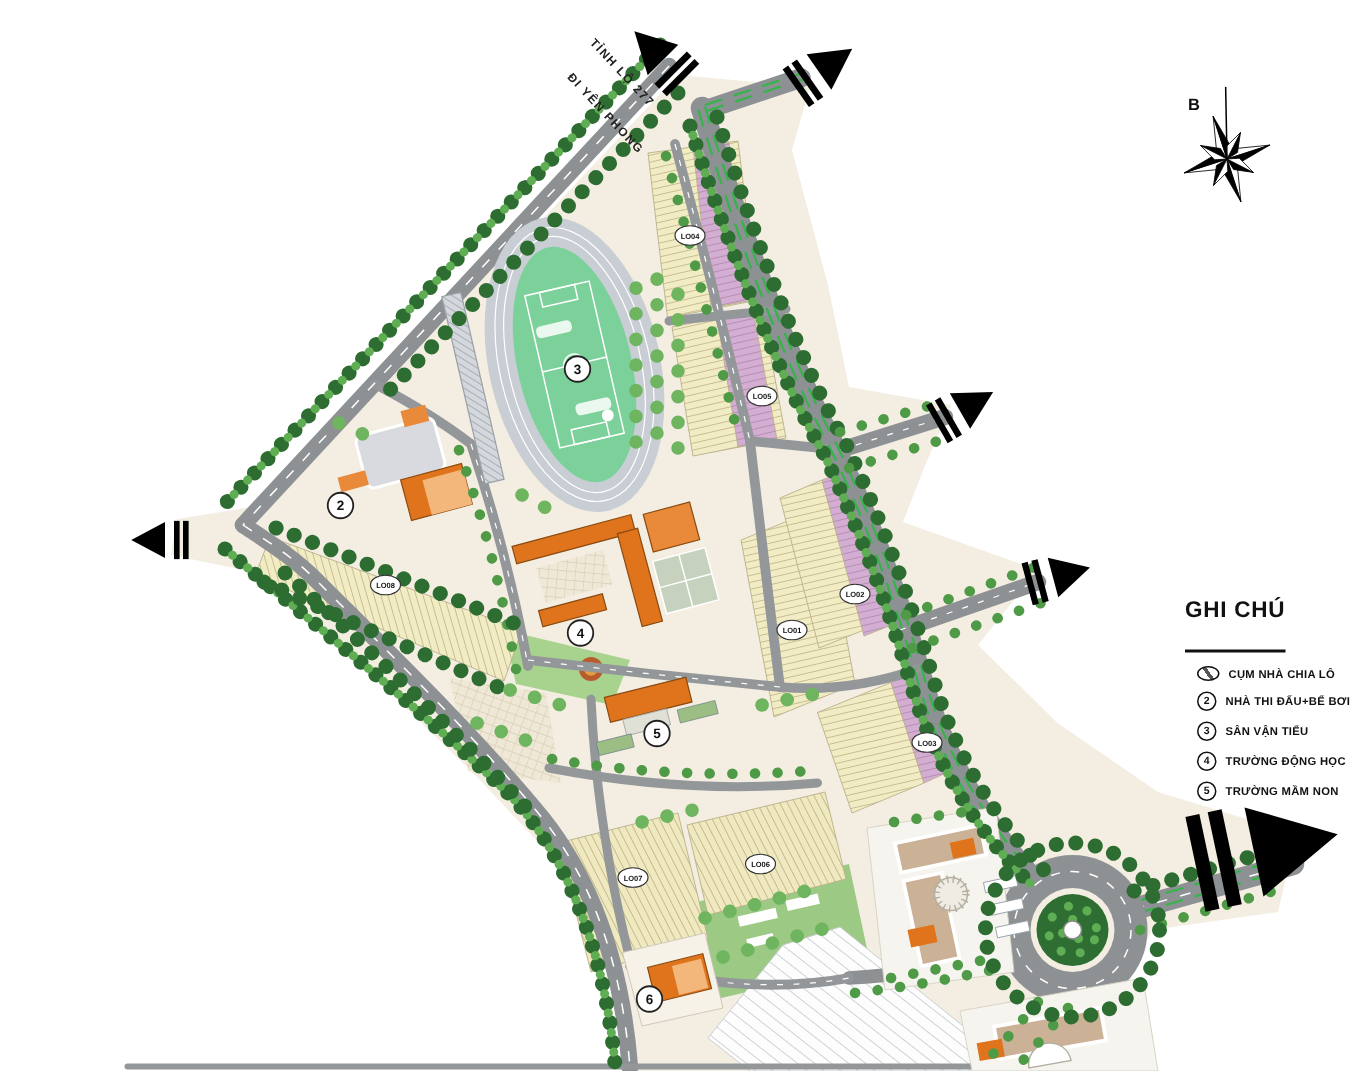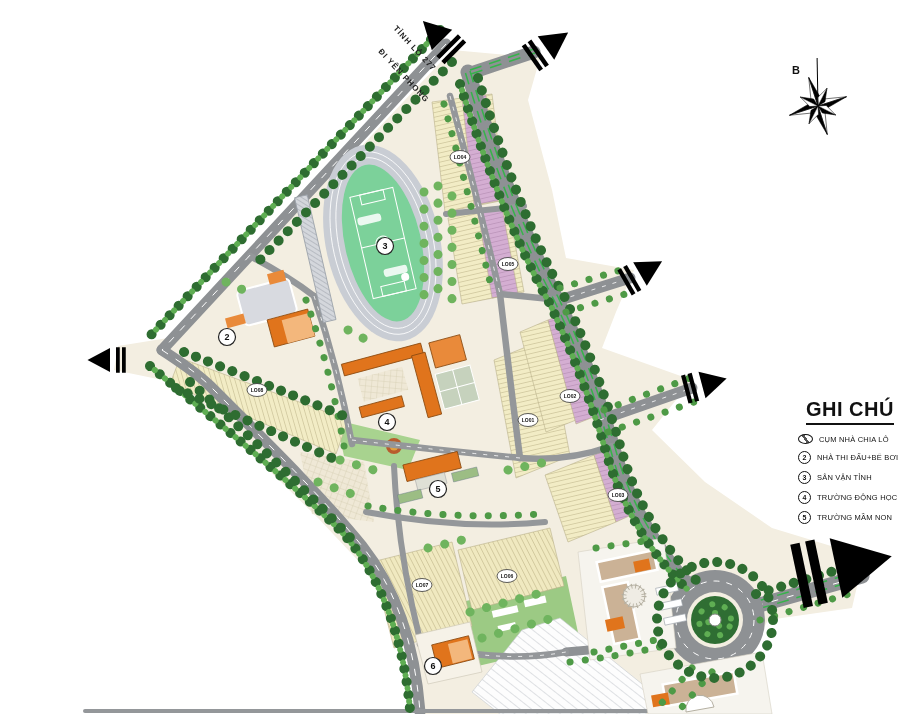--- a/index.html
+++ b/index.html
@@ -15,24 +15,24 @@
   .rd2{stroke:#94979a;fill:none;stroke-linecap:round}
   .wd{stroke:#fff;fill:none;stroke-dasharray:7 9;stroke-width:1}
   .wd2{stroke:#fff;fill:none;stroke-dasharray:4 7;stroke-width:.8}
   .gn{stroke:#35b44a;fill:none;stroke-width:1.5;stroke-dasharray:12 8}
   .mk circle{fill:#fff;stroke:#222;stroke-width:1.2}
   .mk text{font:bold 9px "Liberation Sans",sans-serif;text-anchor:middle;fill:#111}
   .lot text{font:bold 5px "Liberation Sans",sans-serif;text-anchor:middle;fill:#111}
   .lot ellipse{fill:#fff;stroke:#333;stroke-width:.8}
   
   .legend{position:absolute;left:790px;top:398px;width:116px;color:#111}
-  .legend h3{margin:0 0 9px 16px;font-size:20px;letter-spacing:.5px;border-bottom:2px solid #111;
-             display:inline-block;padding-bottom:2px}
+  .legend h3{margin:0 0 9px 0;font-size:15px;letter-spacing:.5px;border-bottom:2px solid #111;
+             display:inline-block;padding-bottom:18px}
   .lg-row{display:flex;align-items:center;gap:6px;margin:0 0 7px 8px}
-  .lg-row .txt{font-size:7.5px;font-weight:normal;letter-spacing:.2px;white-space:nowrap}
+  .lg-row .txt{font-size:7.5px;font-weight:bold;letter-spacing:.2px;white-space:nowrap}
   .sym-circle{flex:0 0 auto;width:11px;height:11px;border:1.2px solid #111;border-radius:50%;
               font-size:7px;font-weight:bold;display:flex;align-items:center;justify-content:center}
   .sym-oval{flex:0 0 auto;width:13px;height:8px;border:1.2px solid #111;border-radius:50%;
             background:linear-gradient(55deg,transparent 42%,#555 42%,#555 58%,transparent 58%)}
   
   .roadlbl{position:absolute;font-size:8px;font-weight:bold;color:#222;letter-spacing:1px;
            transform-origin:0 0;white-space:nowrap}
   #rl1{left:398px;top:24px;transform:rotate(47deg)}
   #rl2{left:383px;top:47px;transform:rotate(47deg)}
   .northlbl{position:absolute;left:792px;top:64px;font-size:11px;font-weight:bold;color:#111}
@@ -374,21 +374,21 @@
   <div class="lg-row">
     <span class="sym-oval"></span>
     <span class="txt">CỤM NHÀ CHIA LÔ</span>
   </div>
   <div class="lg-row">
     <span class="sym-circle">2</span>
     <span class="txt">NHÀ THI ĐẤU+BỂ BƠI</span>
   </div>
   <div class="lg-row">
     <span class="sym-circle">3</span>
-    <span class="txt">SÂN VẬN TỈNH</span>
+    <span class="txt">SÂN VẬN TIỂU</span>
   </div>
   <div class="lg-row">
     <span class="sym-circle">4</span>
     <span class="txt">TRƯỜNG ĐỘNG HỌC</span>
   </div>
   <div class="lg-row">
     <span class="sym-circle">5</span>
     <span class="txt">TRƯỜNG MẦM NON</span>
   </div>
 </div>

